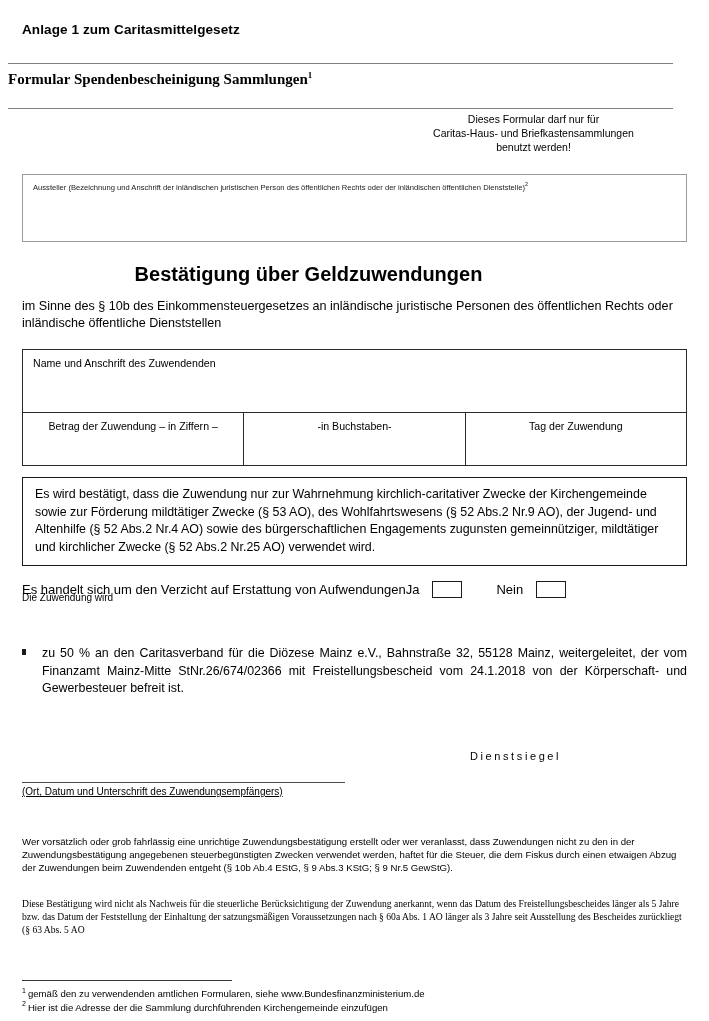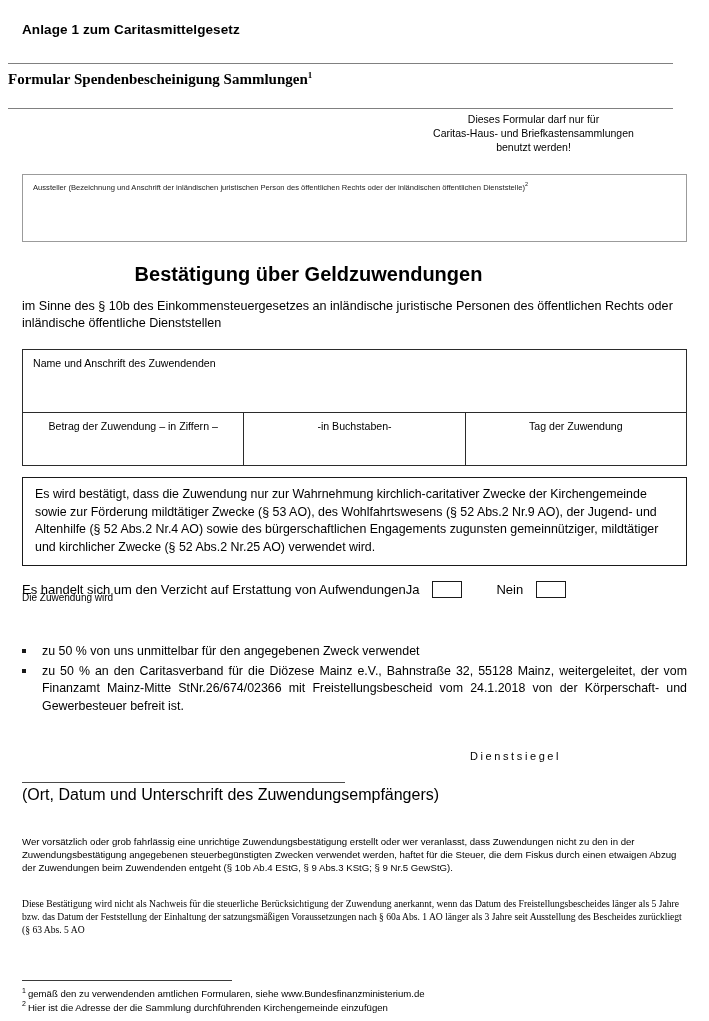--- a/index.html
+++ b/index.html
@@ -218,21 +218,22 @@
     position: absolute;
     left: 22px;
     top: 782px;
     width: 323px;
     border-top: 1.2px solid #4a4a4a;
   }
   .sig-caption {
     position: absolute;
     left: 22px;
     top: 786px;
-    font-size: 16px;
+    font-size: 10px;
+    text-decoration: underline;
   }
 
   
   .fineprint {
     position: absolute;
     left: 22px;
     width: 665px;
     font-size: 9.6px;
     line-height: 1.34;
   }
@@ -325,21 +326,20 @@
     <span class="verzicht-ja-label">Ja</span>
     <span class="checkbox"></span>
     <span class="verzicht-nein-label">Nein</span>
     <span class="checkbox"></span>
   </div>
 
   <div class="zuwendung-lead">Die Zuwendung wird</div>
   <ul class="bullet-list">
     <li>
       <span class="sq"></span>
-      <span>zu 50 % von uns unmittelbar für den angegebenen Zweck verwendet</span>
     </li>
     <li class="justify">
       <span class="sq"></span>
       <span>zu 50 % an den Caritasverband für die Diözese Mainz e.V., Bahnstraße 32, 55128 Mainz, weitergeleitet, der vom Finanzamt Mainz-Mitte StNr.26/674/02366 mit Freistellungsbescheid vom 24.1.2018 von der Körperschaft- und Gewerbesteuer befreit ist.</span>
     </li>
   </ul>
 
   <div class="dienstsiegel">Dienstsiegel</div>
 
   <div class="sig-line"></div>

